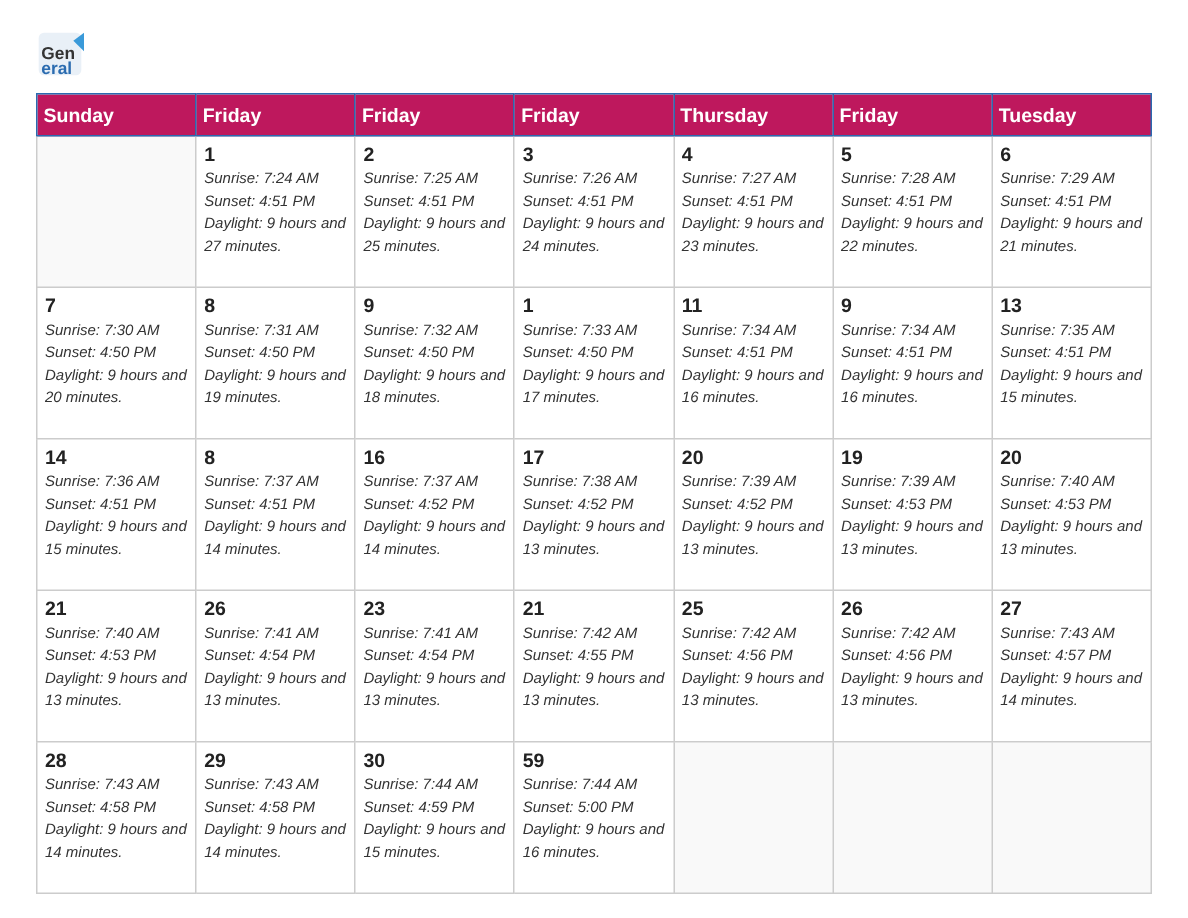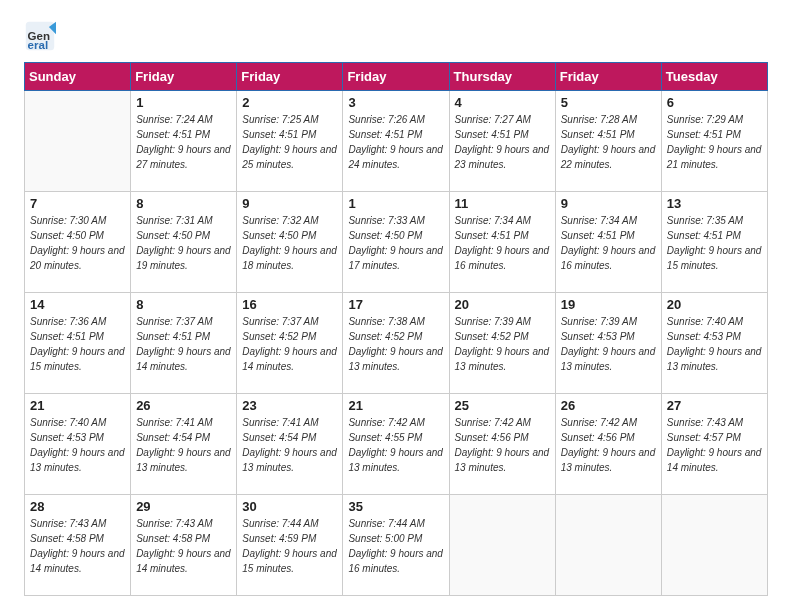--- a/index.html
+++ b/index.html
@@ -264,21 +264,21 @@
           </td>
           <td>
             <span class="day-number">29</span>
             <div class="day-info">Sunrise: 7:43 AM<br>Sunset: 4:58 PM<br>Daylight: 9 hours and 14 minutes.</div>
           </td>
           <td>
             <span class="day-number">30</span>
             <div class="day-info">Sunrise: 7:44 AM<br>Sunset: 4:59 PM<br>Daylight: 9 hours and 15 minutes.</div>
           </td>
           <td>
-            <span class="day-number">35</span>
+            <span class="day-number">59</span>
             <div class="day-info">Sunrise: 7:44 AM<br>Sunset: 5:00 PM<br>Daylight: 9 hours and 16 minutes.</div>
           </td>
           <td class="empty"></td>
           <td class="empty"></td>
           <td class="empty"></td>
         </tr>
       </tbody>
   </table>
 </div>
 

